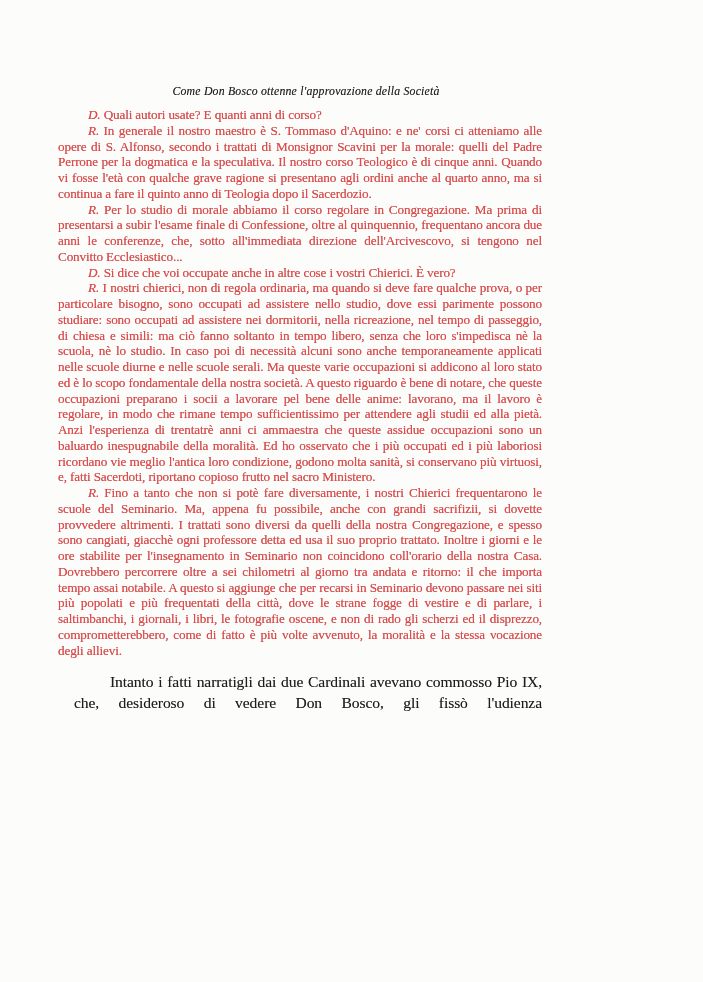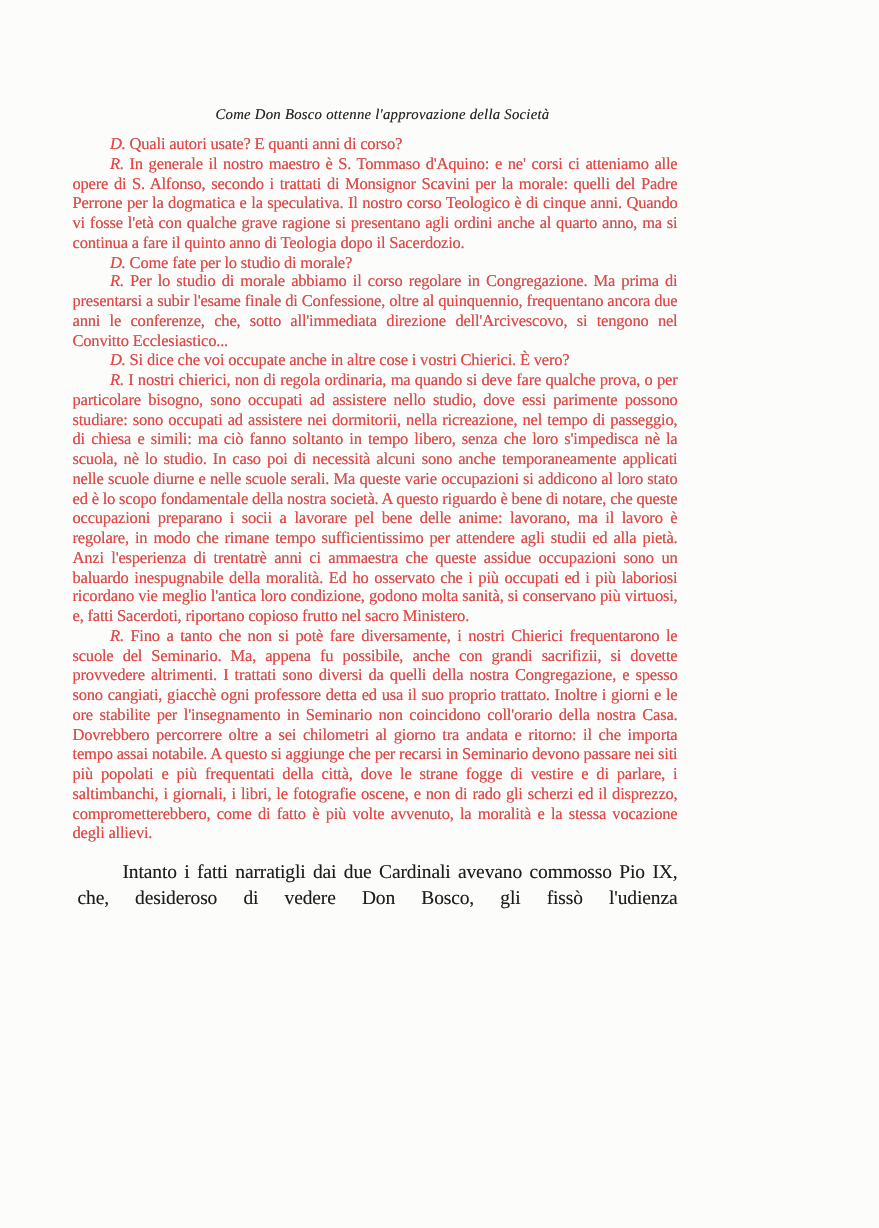--- a/index.html
+++ b/index.html
@@ -43,21 +43,21 @@
     text-indent: 30px;
     hyphens: manual;
     -webkit-hyphens: manual;
     color: #ef4444;
     text-shadow: 0 0 0.3px rgba(0,0,0,0.4);
   }
   .lead {
     font-style: italic;
   }
   .closing {
-    margin: 14px 0 0 4px;
+    margin: 14px 0 0 16px;
     font-size: 15.6px;
     line-height: 20.5px;
     letter-spacing: -0.1px;
     text-align: justify;
     text-align-last: justify;
     text-indent: 36px;
     color: #1d1d1d;
     text-shadow: 0 0 0.3px rgba(0,0,0,0.4);
   }
   .page-number {
@@ -74,21 +74,20 @@
 </head>
 <body>
 
 <div class="page">
   <div class="running-head">Come Don Bosco ottenne l'approvazione della Società</div>
 
   <div class="text-col">
     <div id="dialogue-block">
         <p class="qa"><span class="lead">D.</span>&nbsp;Quali autori usate? E quanti anni di corso?</p>
         <p class="qa"><span class="lead">R.</span>&nbsp;In generale il nostro maestro è S. Tommaso d'Aquino: e ne' corsi ci atte­niamo alle opere di S. Alfonso, secondo i trattati di Monsignor Scavini per la morale: quelli del Padre Perrone per la dogmatica e la speculativa. Il nostro corso Teologico è di cinque anni. Quando vi fosse l'età con qualche grave ragione si presentano agli ordini anche al quarto anno, ma si continua a fare il quinto anno di Teologia dopo il Sacerdozio.</p>
-        <p class="qa"><span class="lead">D.</span>&nbsp;Come fate per lo studio di morale?</p>
         <p class="qa"><span class="lead">R.</span>&nbsp;Per lo studio di morale abbiamo il corso regolare in Congregazione. Ma prima di presentarsi a subir l'esame finale di Confessione, oltre al quinquennio, frequentano ancora due anni le conferenze, che, sotto all'immediata direzione dell'Arcivescovo, si tengono nel Convitto Ecclesiastico...</p>
         <p class="qa"><span class="lead">D.</span>&nbsp;Si dice che voi occupate anche in altre cose i vostri Chierici. È vero?</p>
         <p class="qa"><span class="lead">R.</span>&nbsp;I nostri chierici, non di regola ordinaria, ma quando si deve fare qualche prova, o per particolare bisogno, sono occupati ad assistere nello studio, dove essi parimente possono studiare: sono occupati ad assistere nei dormitorii, nella ricreazione, nel tempo di passeggio, di chiesa e simili: ma ciò fanno soltanto in tempo libero, senza che loro s'impedisca nè la scuola, nè lo studio. In caso poi di necessità alcuni sono anche temporaneamente applicati nelle scuole diurne e nelle scuole serali. Ma queste varie occupazioni si addicono al loro stato ed è lo scopo fondamentale della nostra società. A questo riguardo è bene di notare, che queste occupazioni preparano i socii a lavorare pel bene delle anime: lavo­rano, ma il lavoro è regolare, in modo che rimane tempo sufficientissimo per at­tendere agli studii ed alla pietà. Anzi l'esperienza di trentatrè anni ci ammaestra che queste assidue occupazioni sono un baluardo inespugnabile della moralità. Ed ho osservato che i più occupati ed i più laboriosi ricordano vie meglio l'antica loro condizione, godono molta sanità, si conservano più virtuosi, e, fatti Sacer­doti, riportano copioso frutto nel sacro Ministero.</p>
         <p class="qa"><span class="lead">R.</span>&nbsp;Fino a tanto che non si potè fare diversamente, i nostri Chierici frequen­tarono le scuole del Seminario. Ma, appena fu possibile, anche con grandi sacri­fizii, si dovette provvedere altrimenti. I trattati sono diversi da quelli della nostra Congregazione, e spesso sono cangiati, giacchè ogni professore detta ed usa il suo proprio trattato. Inoltre i giorni e le ore stabilite per l'insegnamento in Se­minario non coincidono coll'orario della nostra Casa. Dovrebbero percorrere oltre a sei chilometri al giorno tra andata e ritorno: il che importa tempo assai notabile. A questo si aggiunge che per recarsi in Seminario devono passare nei siti più popolati e più frequentati della città, dove le strane fogge di vestire e di parlare, i saltimbanchi, i giornali, i libri, le fotografie oscene, e non di rado gli scherzi ed il disprezzo, comprometterebbero, come di fatto è più volte avve­nuto, la moralità e la stessa vocazione degli allievi.</p>
       </div>
 
     <p class="closing"><span>Intanto i fatti narratigli dai due Cardinali avevano commosso Pio IX, che, desideroso di vedere Don Bosco, gli fissò l'udienza</span></p>
   </div>
 
   <div class="page-number">121</div>

